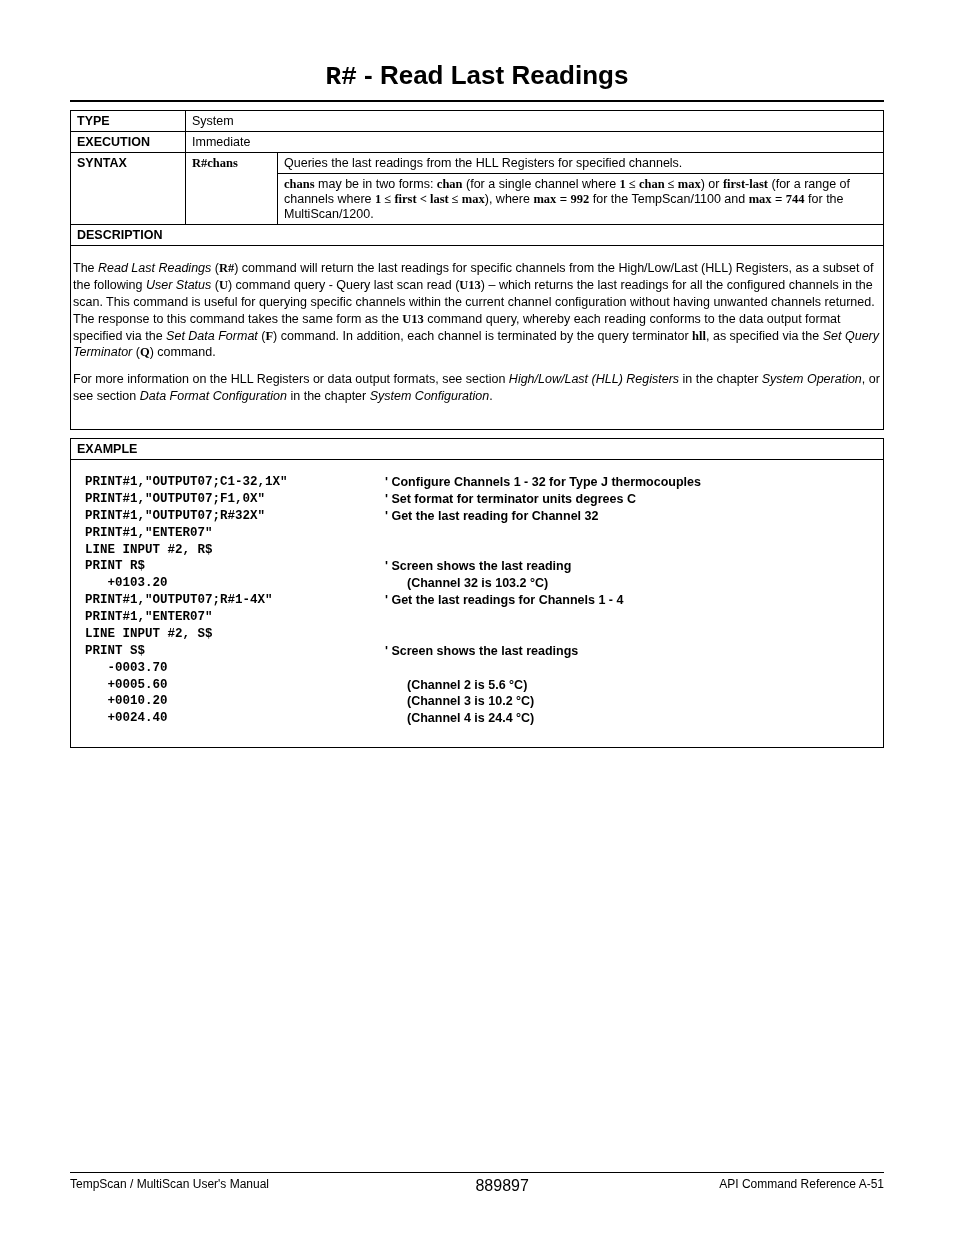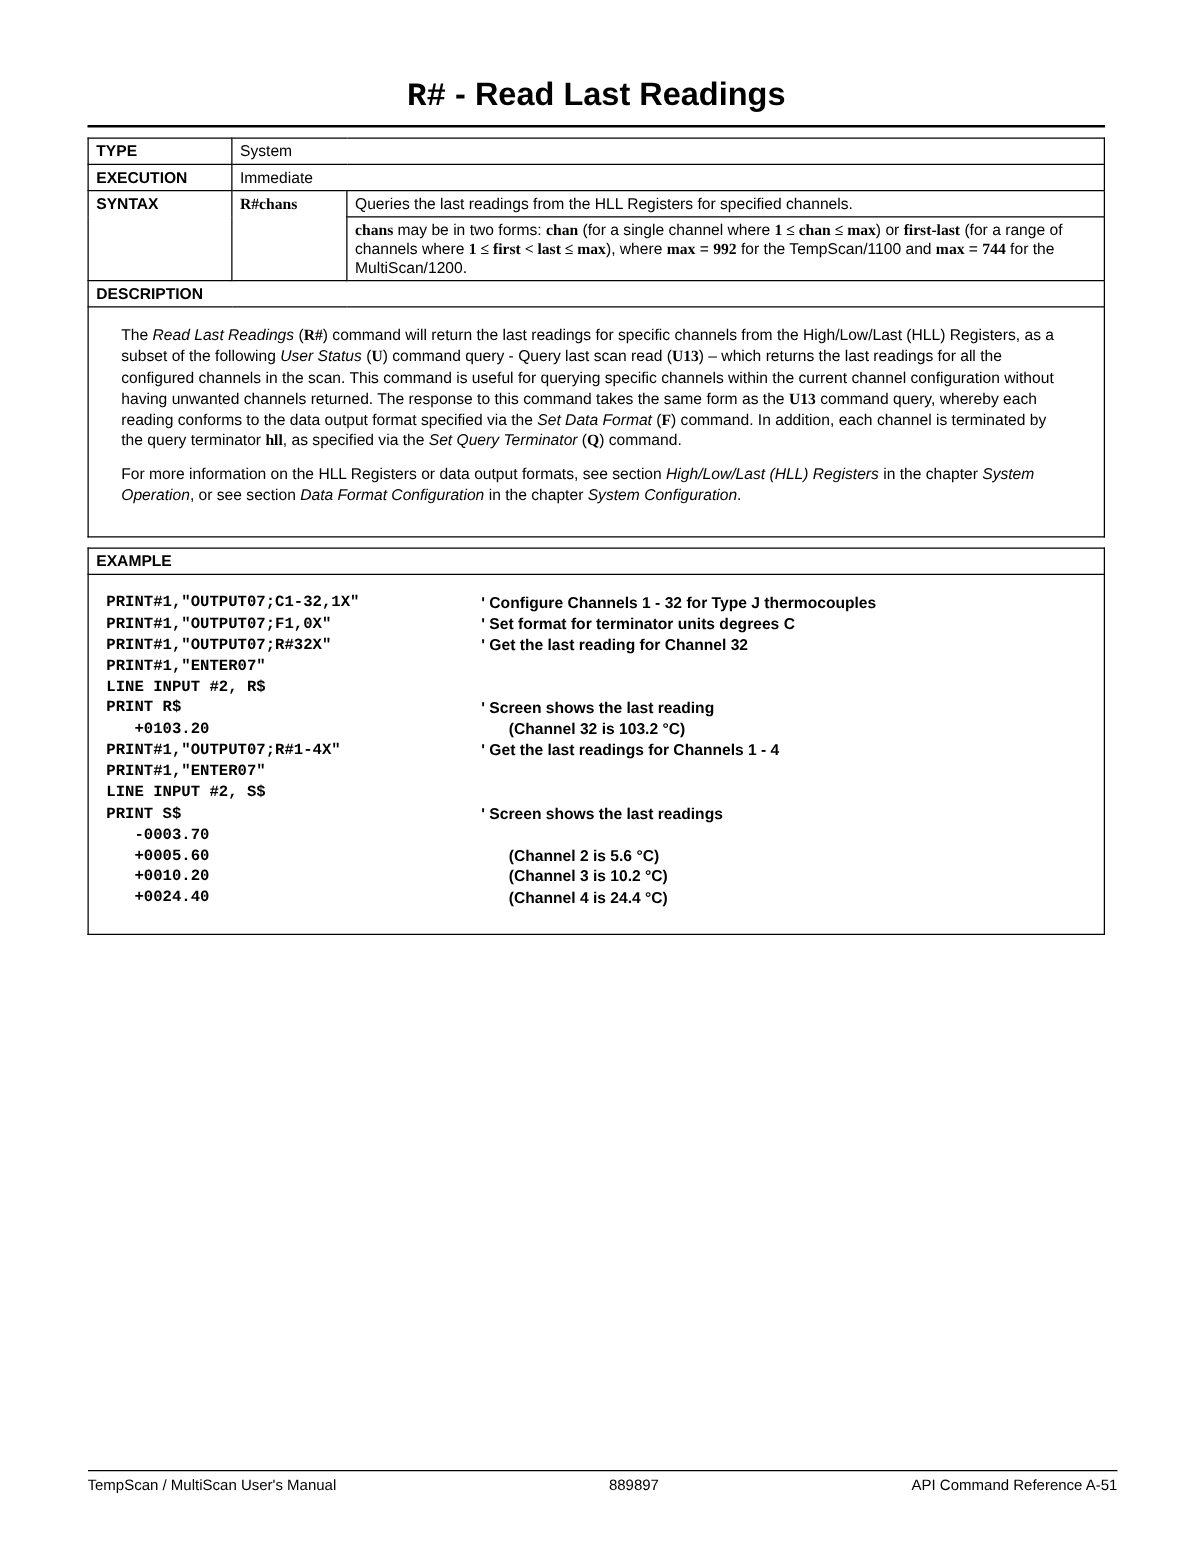--- a/index.html
+++ b/index.html
@@ -43,21 +43,21 @@
   .hdr {
     font-weight: bold;
     background: #fff;
   }
   .mono { font-family: Liberation Serif, serif; }
   .bold { font-weight: bold; }
   .ital { font-style: italic; }
   .desc-body {
     border: 1px solid #000;
     border-top: none;
-    padding: 14px 26px;
+    padding: 14px 2px;
     font-size: 12.5px;
     line-height: 1.35;
   }
   .desc-body p { margin: 0 0 10px 0; }
   .example-body {
     border: 1px solid #000;
     border-top: none;
     padding: 14px 14px 20px 14px;
     font-size: 12.5px;
   }
@@ -74,28 +74,28 @@
   }
   .ex-right {
     flex: 1;
     font-weight: bold;
   }
   .ex-indent { padding-left: 22px; }
   .footer {
     position: fixed;
     bottom: 40px;
     left: 70px;
-    right: 60px;
+    right: 70px;
     border-top: 1px solid #000;
     padding-top: 4px;
     font-size: 12px;
     display: flex;
     justify-content: space-between;
   }
-  .footer .mid { font-size: 12px; margin-left: 16px; }
+  .footer .mid { font-size: 16px; margin-left: 16px; }
   col.c1 { width: 115px; }
   col.c2 { width: 92px; }
 </style>
 </head>
 <body>
 
 <div class="title">
   <span class="mono">R#</span><span> - </span><span>Read Last Readings</span>
 </div>
 <hr class="top">

